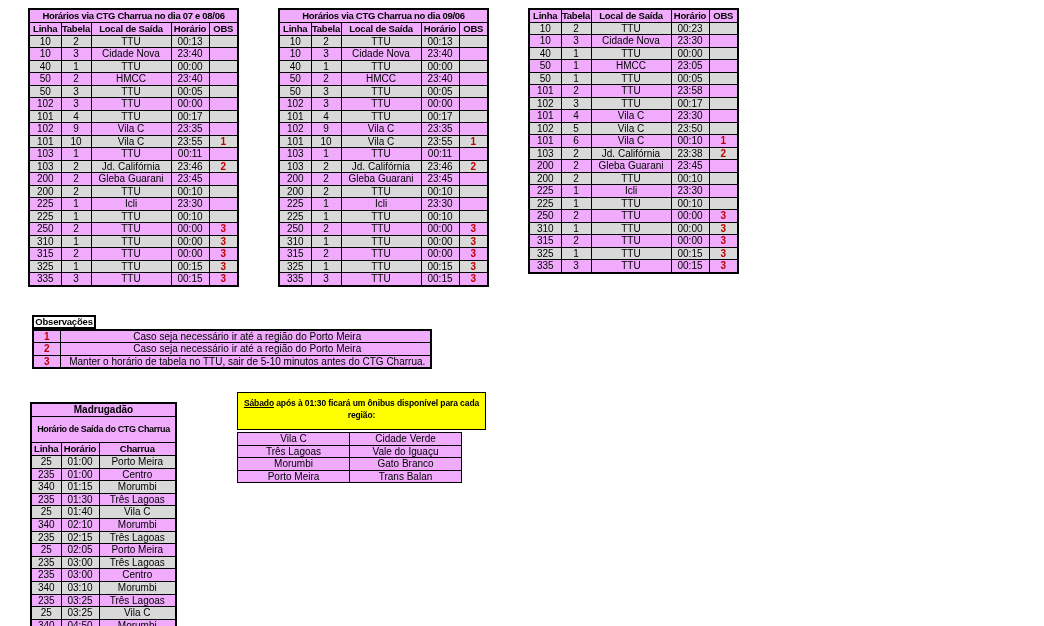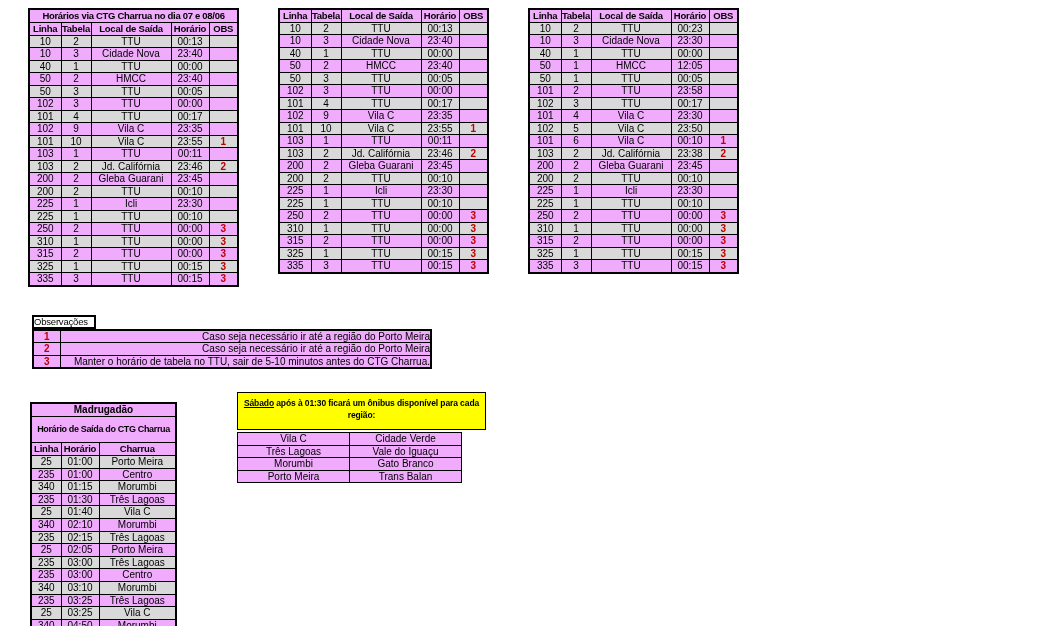--- a/index.html
+++ b/index.html
@@ -24,29 +24,29 @@
     border:1px solid #000;font-size:10px;height:11.5px;line-height:11.5px;text-align:center;
   }
   .sched th{font-weight:bold;font-size:9.5px;letter-spacing:-0.2px;}
   .sched th.title{font-size:9.5px;letter-spacing:-0.3px;height:12px;line-height:12px;}
   .sched tbody tr:nth-child(odd) td{background:#d9d9d9;}
   .sched td.col-4{color:#c00000;font-weight:bold;}
 
   
   .obs-title{
     position:absolute;left:32px;top:315px;width:64px;height:14px;box-sizing:border-box;
-    border:2px solid #000;font-weight:normal;font-size:9.5px;line-height:10px;
+    border:2px solid #000;font-weight:bold;font-size:9.5px;line-height:10px;text-align:center;
     letter-spacing:-0.2px;background:#fff;
   }
   .obs-table{left:32px;top:329px;width:398px;border:2px solid #000;}
   .obs-table col.c0{width:27px}
   .obs-table col.c1{width:371px}
   .obs-table td{border:1px solid #000;font-size:10px;height:11.3px;line-height:11.3px;}
   .obs-table td.col-0{color:#c00000;font-weight:bold;text-align:center;}
-  .obs-table td.col-1{text-align:right;padding-left:4px;}
+  .obs-table td.col-1{text-align:center;padding-left:4px;}
 
   
   .madru{left:30px;top:402px;width:145px;border:2px solid #000;}
   .madru col.c0{width:30px}
   .madru col.c1{width:38px}
   .madru col.c2{width:77px}
   .madru th,.madru td{border:1px solid #000;font-size:10px;text-align:center;}
   .madru th{font-weight:bold;}
   .madru th.title{height:12px;line-height:12px;font-size:10px;}
   .madru th.subtitle{height:25px;line-height:25px;font-size:9px;letter-spacing:-0.35px;text-align:center;}
@@ -235,20 +235,23 @@
 <table class="sched t2">
   <colgroup>
       <col class="c0">
       <col class="c1">
       <col class="c2">
       <col class="c3">
       <col class="c4">
     </colgroup>
   <thead>
     <tr>
+      <th colspan="5" class="title">Horários via CTG Charrua no dia 09/06</th>
+    </tr>
+    <tr>
         <th class="col-0">Linha</th>
         <th class="col-1">Tabela</th>
         <th class="col-2">Local de Saída</th>
         <th class="col-3">Horário</th>
         <th class="col-4">OBS</th>
       </tr>
   </thead>
   <tbody>
       <tr>
         <td class="col-0">10</td>
@@ -429,21 +432,21 @@
         <td class="col-0">40</td>
         <td class="col-1">1</td>
         <td class="col-2">TTU</td>
         <td class="col-3">00:00</td>
         <td class="col-4"></td>
       </tr>
       <tr>
         <td class="col-0">50</td>
         <td class="col-1">1</td>
         <td class="col-2">HMCC</td>
-        <td class="col-3">12:05</td>
+        <td class="col-3">23:05</td>
         <td class="col-4"></td>
       </tr>
       <tr>
         <td class="col-0">50</td>
         <td class="col-1">1</td>
         <td class="col-2">TTU</td>
         <td class="col-3">00:05</td>
         <td class="col-4"></td>
       </tr>
       <tr>

